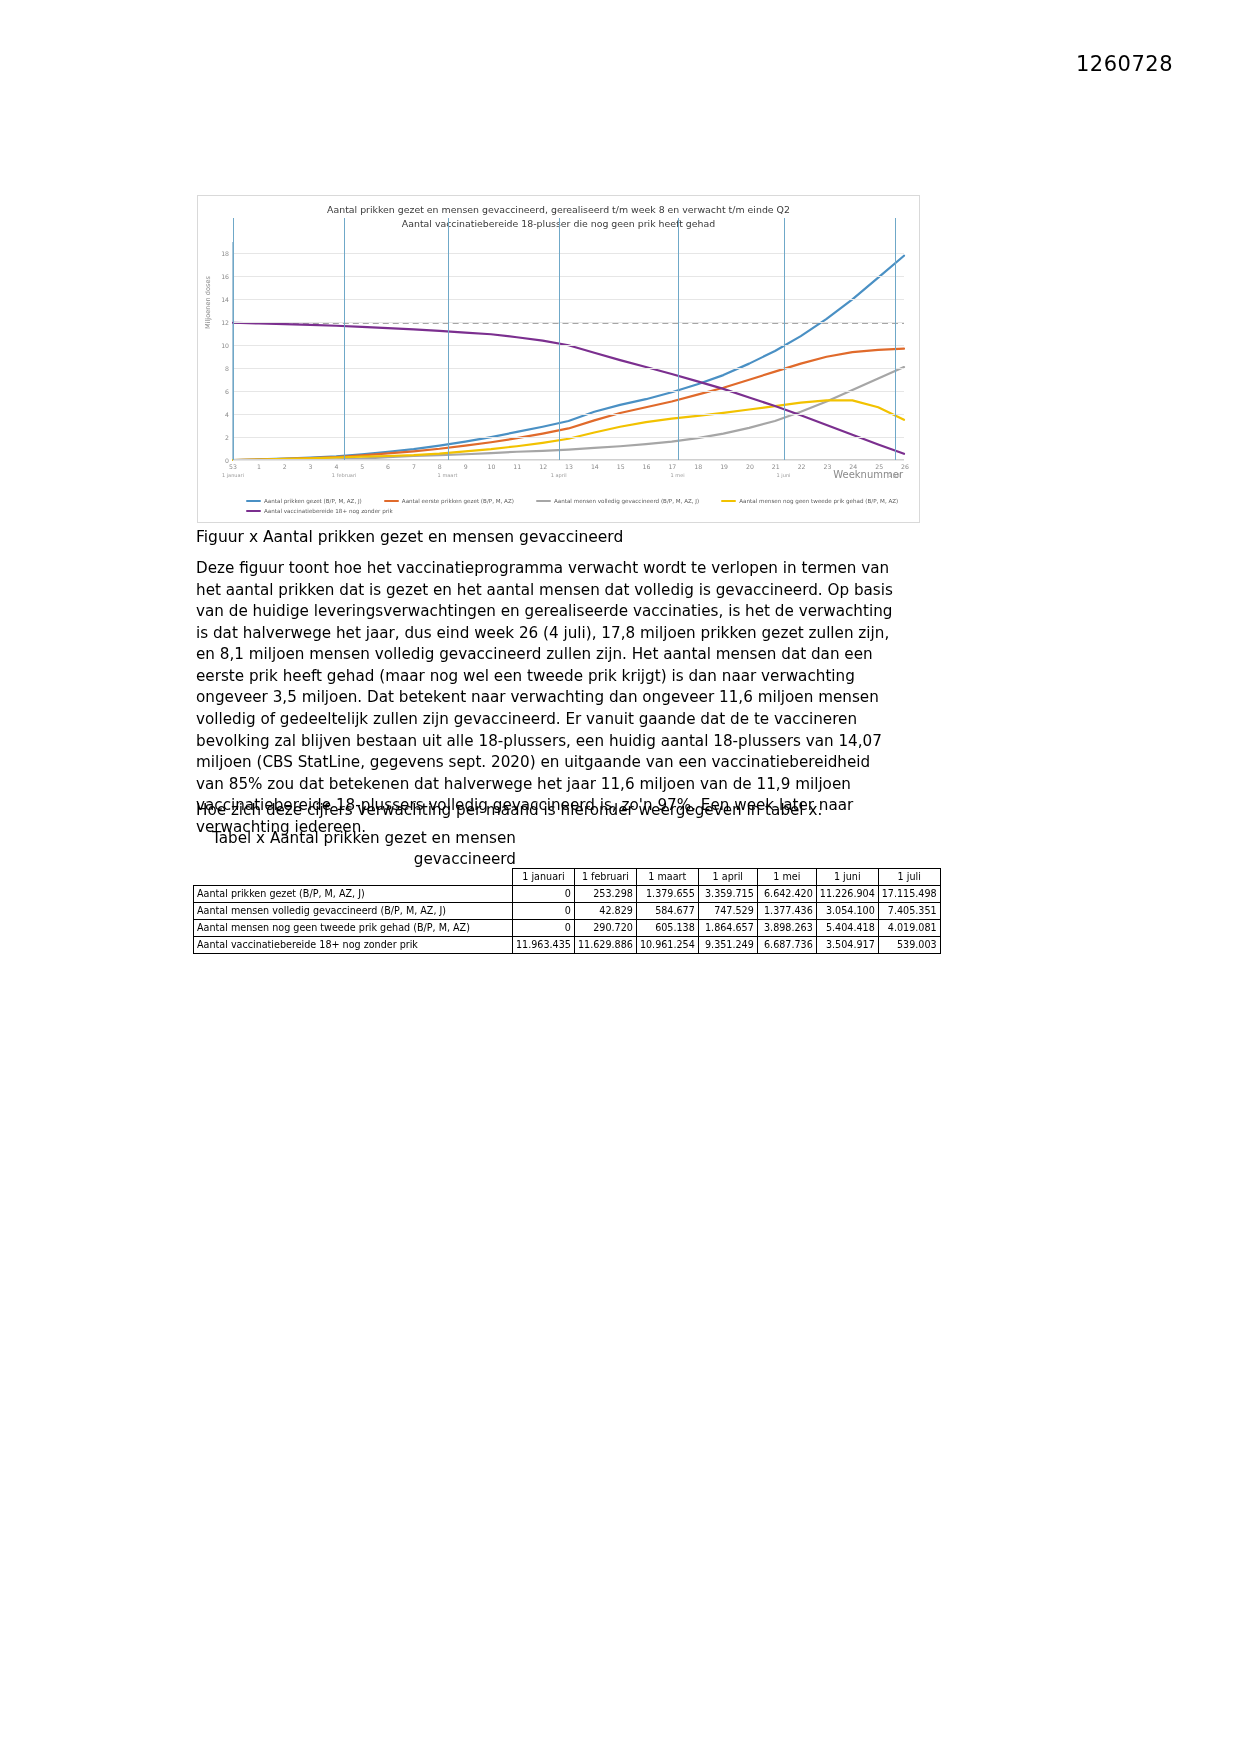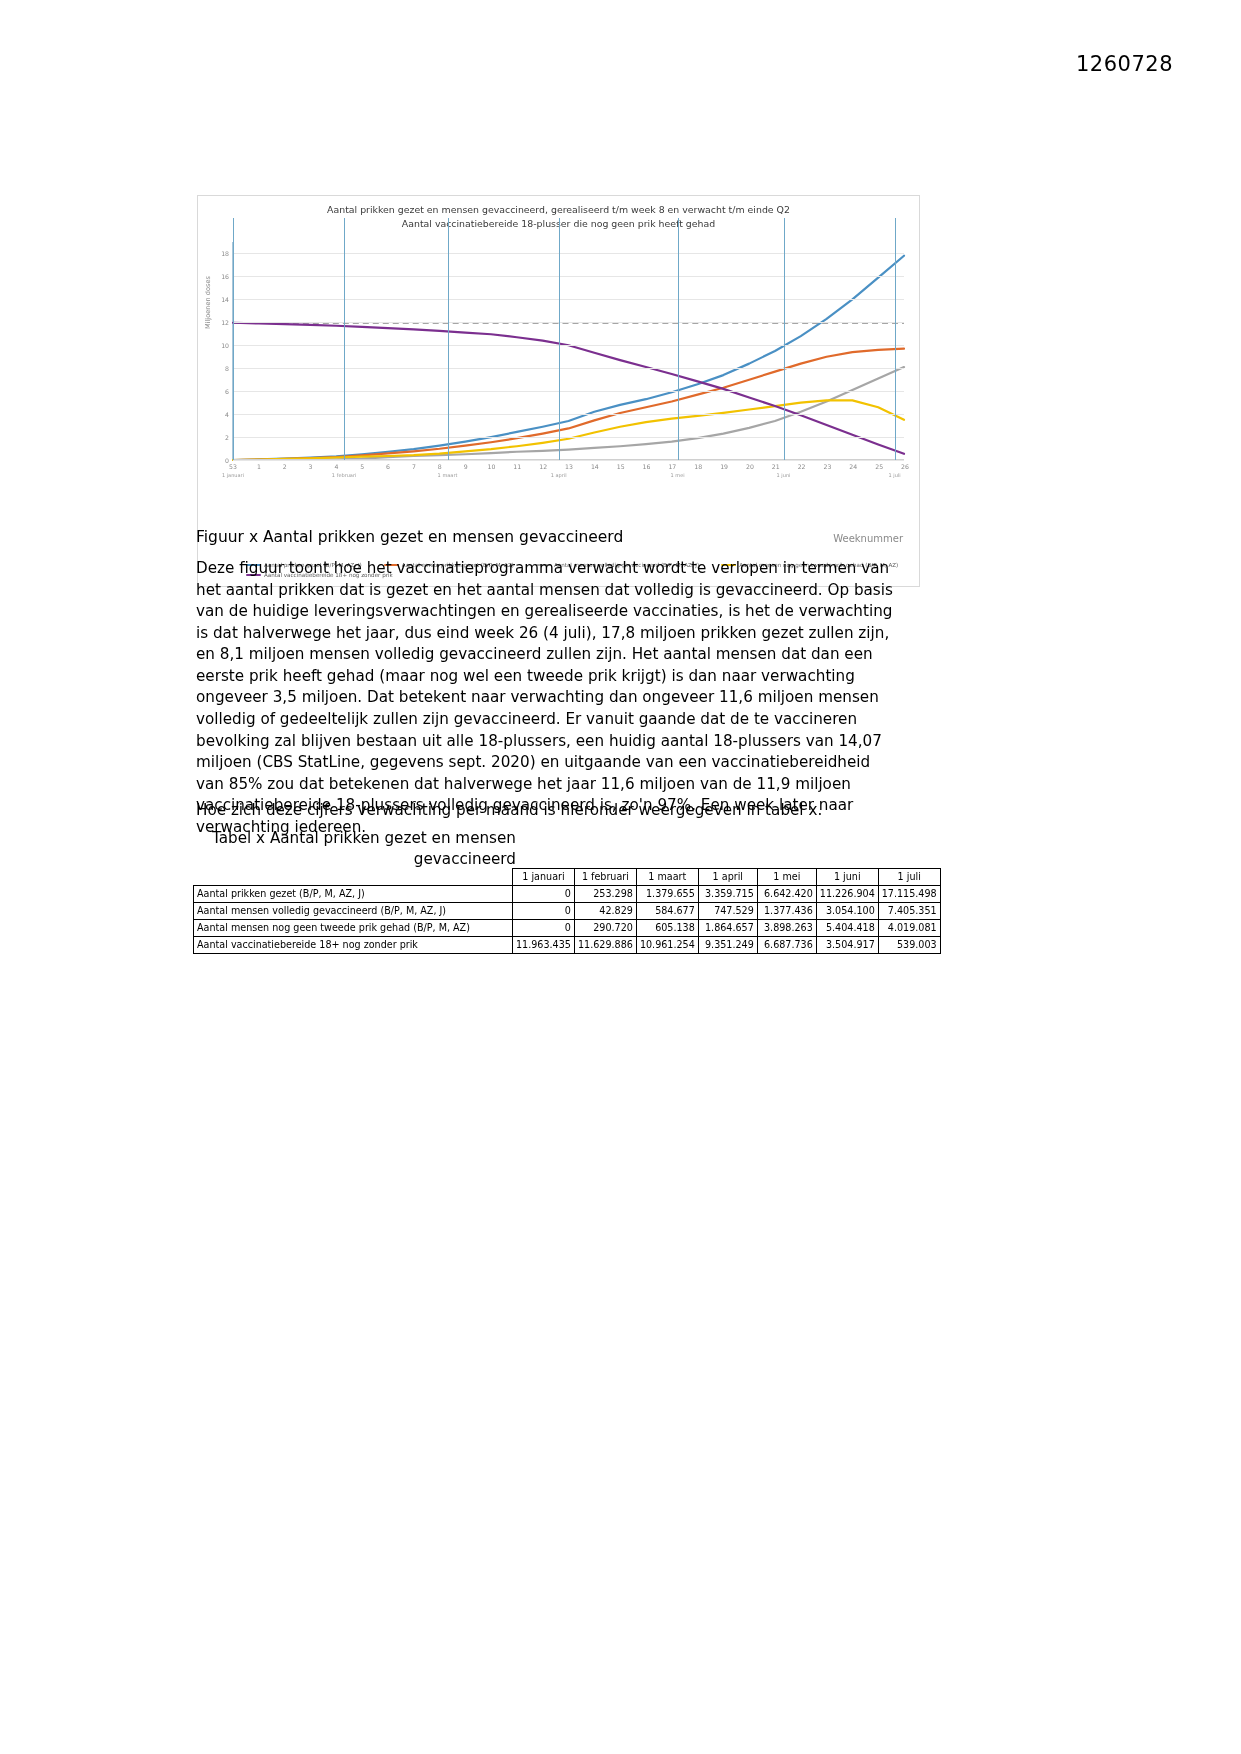--- a/index.html
+++ b/index.html
@@ -29,21 +29,21 @@
     color: #000;
     font-family: "DejaVu Sans", sans-serif;
   }
 
   
   .chart-figure {
     position: absolute;
     left: 197px;
     top: 195px;
     width: 723px;
-    height: 392px;
+    height: 328px;
     border: 1px solid #d9d9d9;
     background: #ffffff;
     box-sizing: border-box;
   }
   .chart-title-block {
     position: absolute;
     left: 0; right: 0;
     top: 7px;
     text-align: center;
     font-size: 9.4px;

